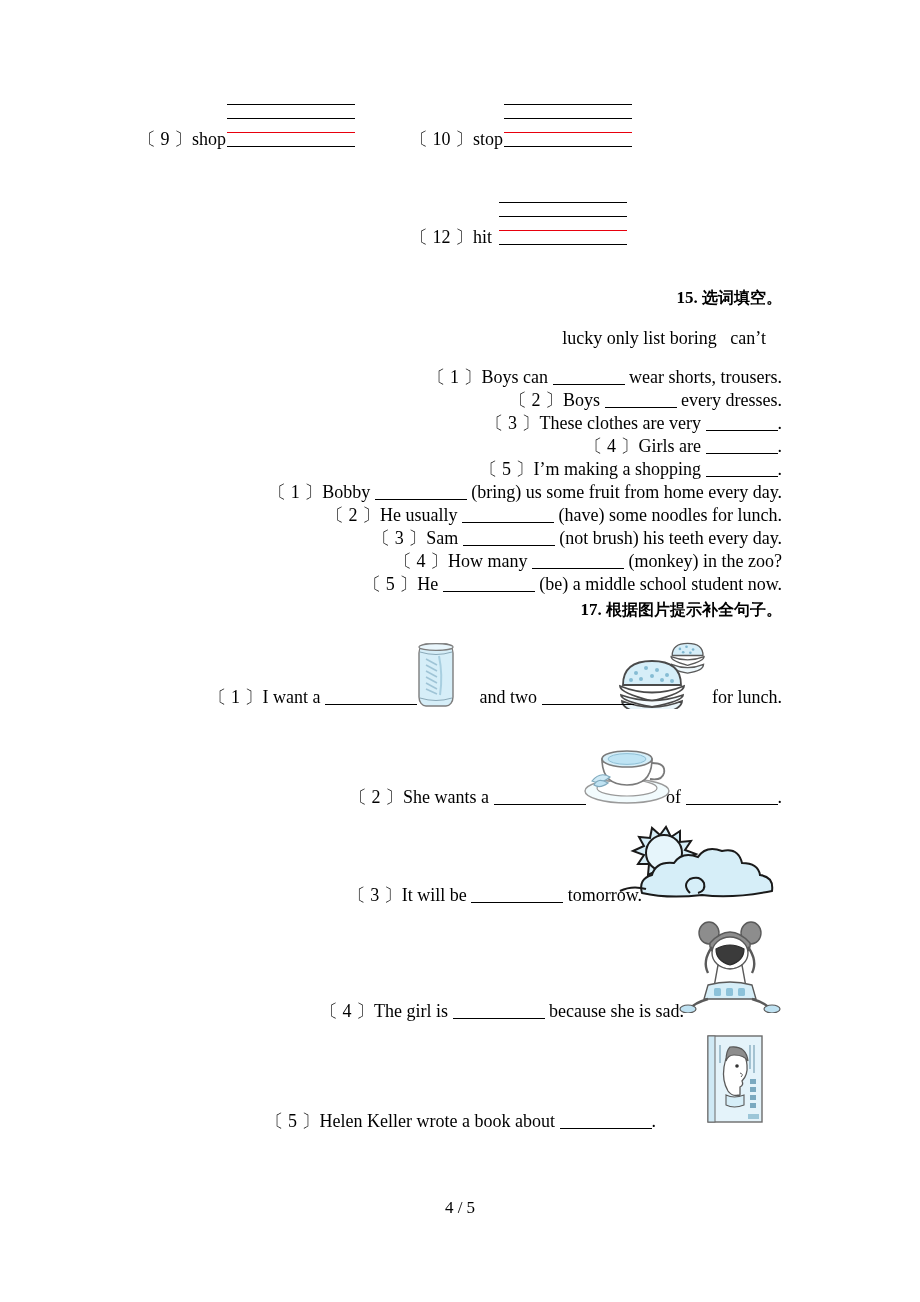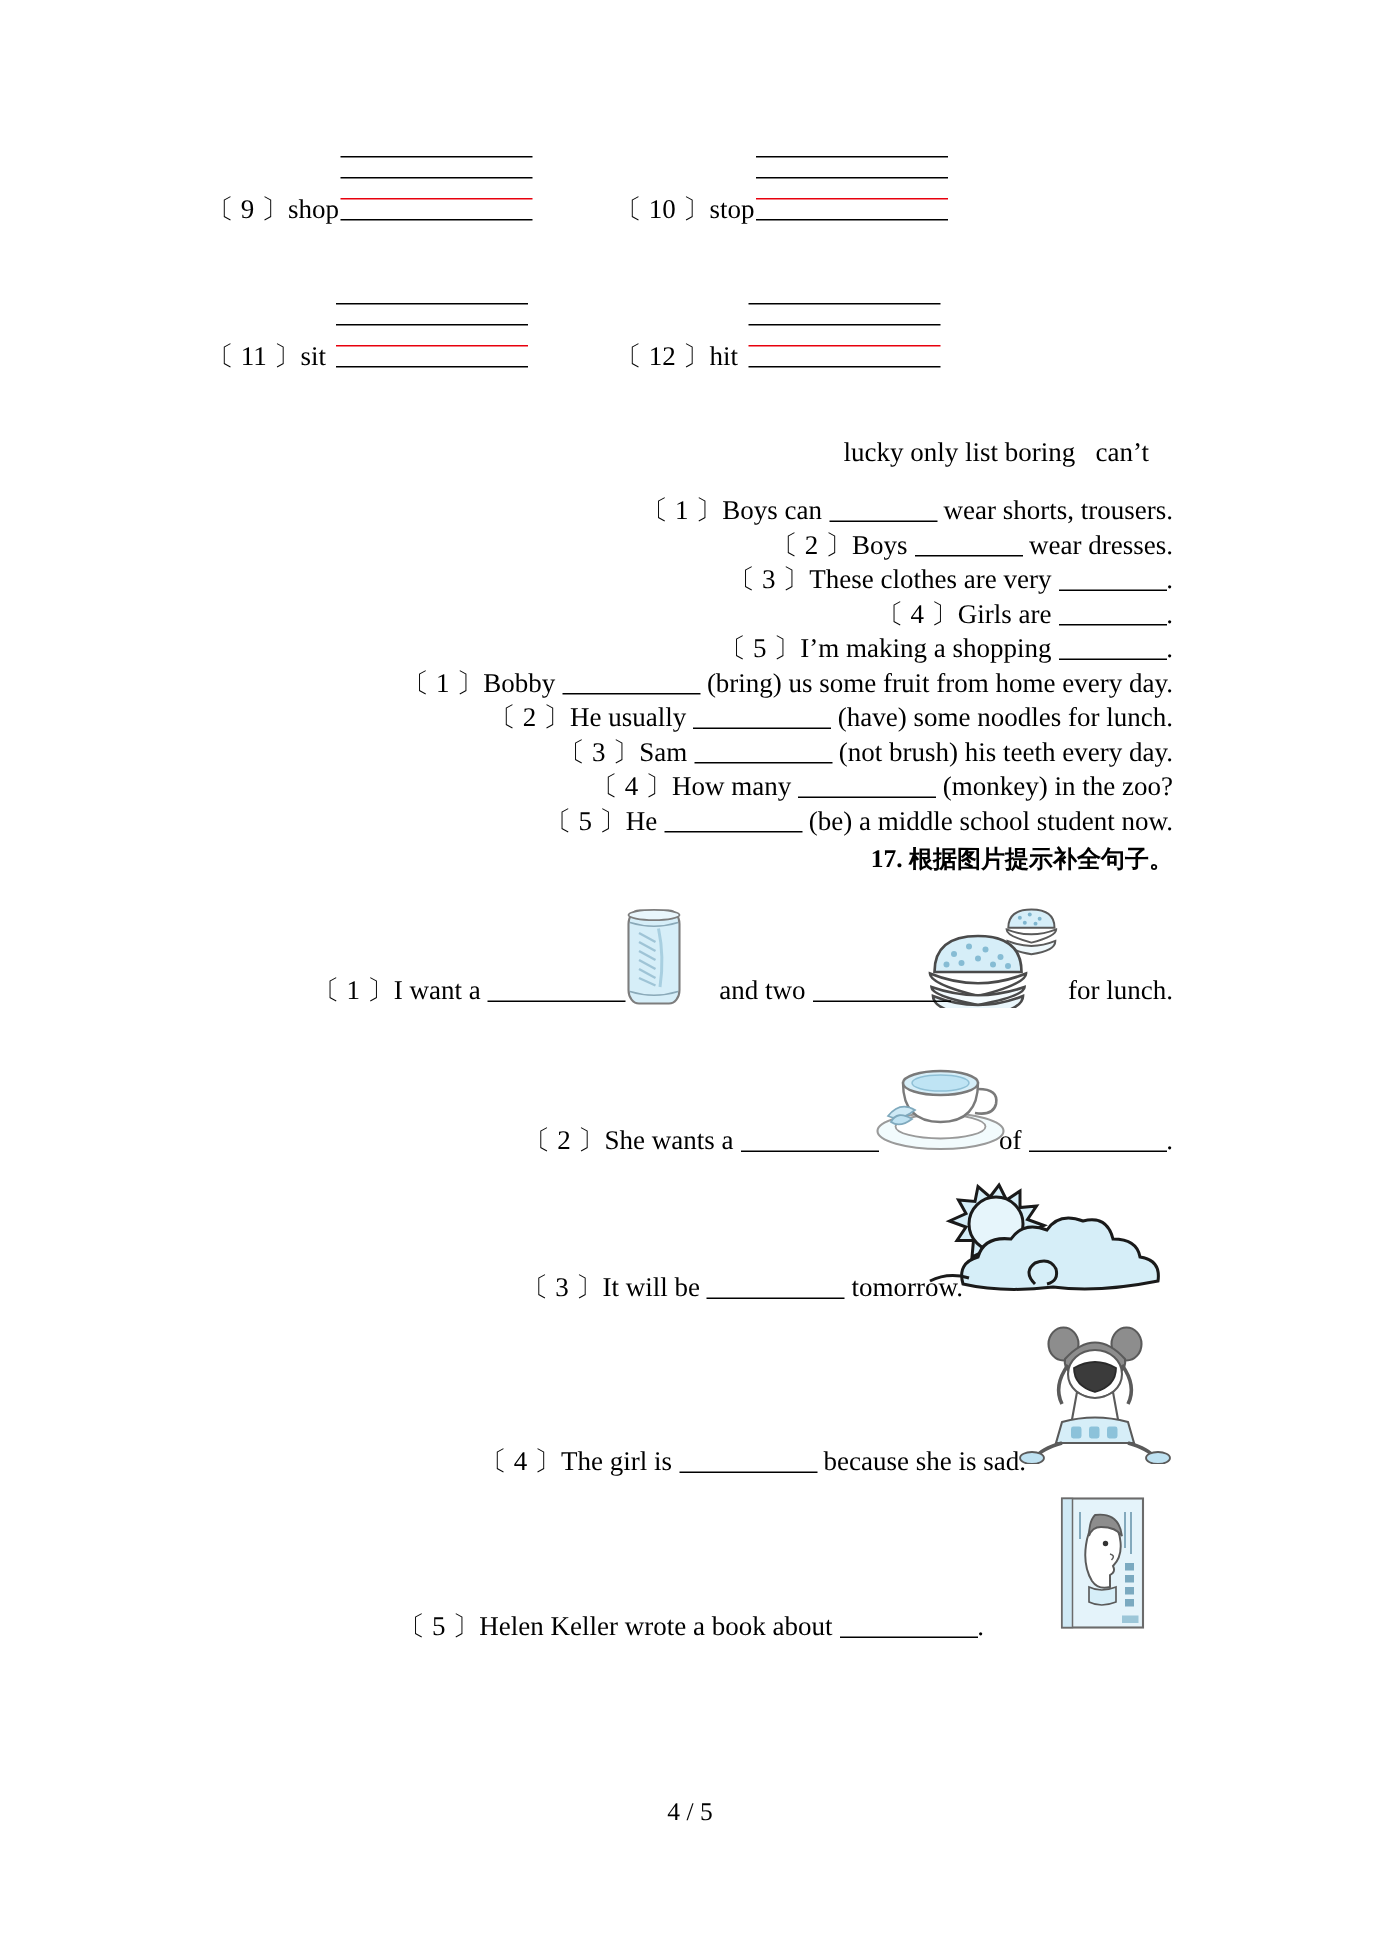--- a/index.html
+++ b/index.html
@@ -148,48 +148,43 @@
         <span class="guide-lines">
           <i class="ln l1"></i>
             <i class="ln l2"></i>
             <i class="ln l3"></i>
             <i class="ln l4"></i>
         </span>
       </div>
     </div>
 
     <div class="guide-row" style="margin-top:26px;">
-      <div class="guide-item" style="left:0px; top:0px;">
-        <span class="guide-label">〔 11 〕sit</span>
-        <span class="guide-lines" style="margin-left:6px;">
-          <i class="ln l1"></i>
-            <i class="ln l2"></i>
-            <i class="ln l3"></i>
-            <i class="ln l4"></i>
-        </span>
-      </div>
       <div class="guide-item" style="left:272px; top:0px;">
         <span class="guide-label">〔 12 〕hit</span>
         <span class="guide-lines" style="margin-left:6px;">
           <i class="ln l1"></i>
             <i class="ln l2"></i>
             <i class="ln l3"></i>
             <i class="ln l4"></i>
         </span>
       </div>
     </div>
 
+    <p class="heading" style="margin-top:12px;">
+      <span class="num">15.</span>
+      <span class="cn">选词填空。</span>
+    </p>
 
     <p class="wordbank">lucky only list boring   can’t</p>
 
     <p class="qline">
       <span>〔 1 〕</span><span>Boys can </span><span class="blank b-s"></span><span> wear shorts, trousers.</span>
     </p>
     <p class="qline">
-      <span>〔 2 〕</span><span>Boys </span><span class="blank b-s"></span><span> wear dresses.</span>
+      <span>〔 2 〕</span><span>Boys </span><span class="blank b-s"></span><span> every dresses.</span>
     </p>
     <p class="qline">
       <span>〔 3 〕</span><span>These clothes are very </span><span class="blank b-s"></span><span>.</span>
     </p>
     <p class="qline">
       <span>〔 4 〕</span><span>Girls are </span><span class="blank b-s"></span><span>.</span>
     </p>
     <p class="qline">
       <span>〔 5 〕</span><span>I’m making a shopping </span><span class="blank b-s"></span><span>.</span>
     </p>

